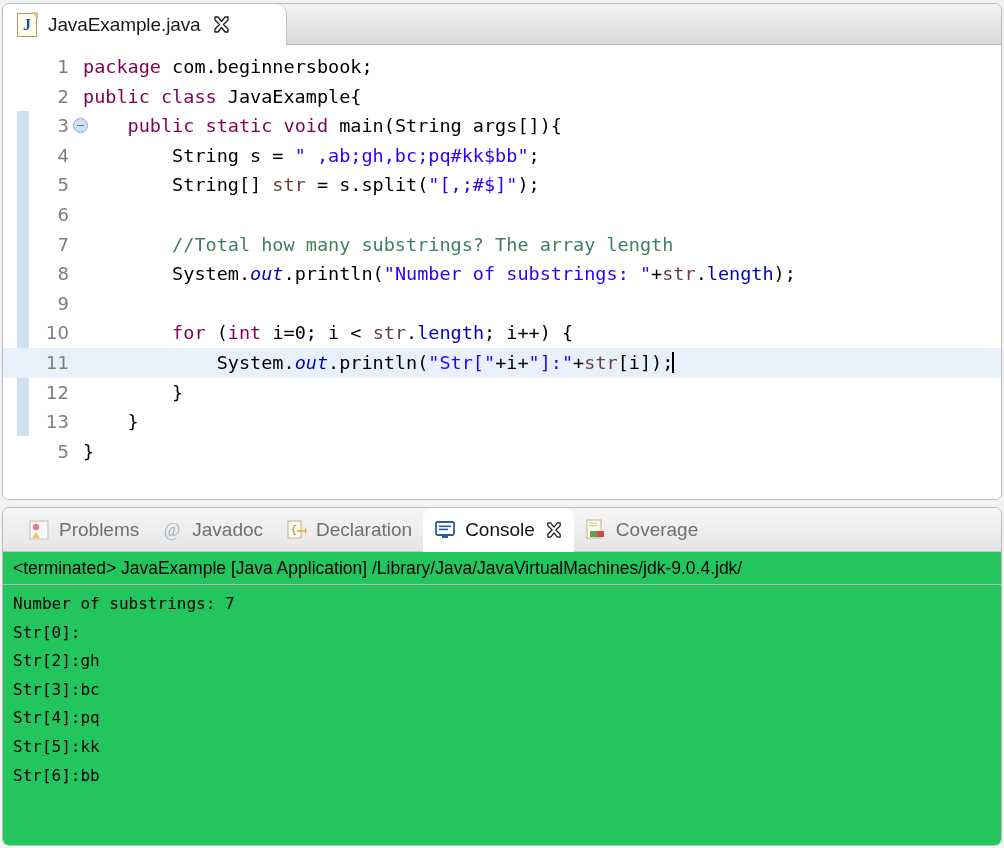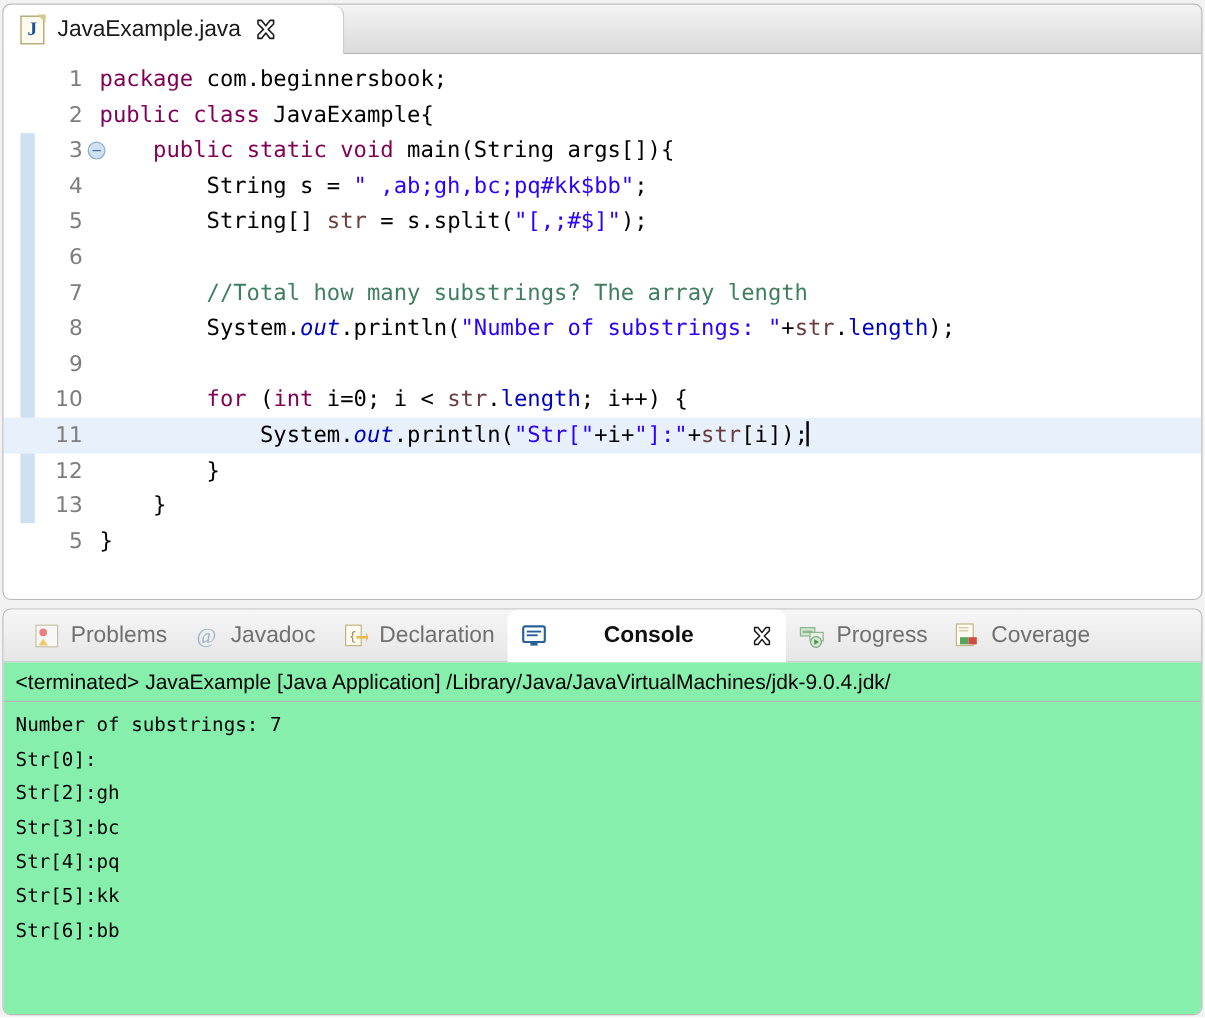--- a/index.html
+++ b/index.html
@@ -117,29 +117,29 @@
     display: flex; padding-left: 14px;
   }
   .ctab {
     display: flex; align-items: center; height: 44px; padding: 0 11px;
     font-size: 19px; color: #707070; cursor: pointer; position: relative;
   }
   .ctab .clabel { margin-left: 9px; font-family: "Liberation Sans", sans-serif; }
   .ctab.active {
     background: #ffffff;
     border-top-left-radius: 9px; border-top-right-radius: 9px;
-    color: #111111; font-weight: bold; gap: 38px;
+    color: #111111; font-weight: normal;
   }
   .ctab.active .clabel { color: #111111; }
   .ctab-close { margin-left: 10px; width: 18px; height: 18px; }
 
   .icon-box { width: 22px; height: 22px; position: relative; flex: 0 0 auto; }
 
   .console-body {
-    position: relative; height: 294px; background: #86efac; overflow: hidden;
+    position: relative; height: 294px; background: #22c55e; overflow: hidden;
   }
   .terminated-line {
     font-family: "Liberation Sans", sans-serif;
     font-size: 17.5px; color: #000;
     padding: 6px 0 5px 10px; white-space: nowrap; overflow: hidden;
     border-bottom: 1px solid #b8b8b8;
   }
   .console-out {
     padding: 5px 0 0 10px;
     font-family: "DejaVu Sans Mono", monospace;
@@ -224,30 +224,20 @@
               <rect x="5" y="9.6" width="9" height="1.6" fill="#2a6099"></rect>
               <rect x="8" y="16" width="6" height="3" fill="#2a6099"></rect>
             </svg></span>
           <span class="clabel">Console</span>
           <span class="ctab-close"><svg width="18" height="18" viewBox="0 0 19 19">
               <path d="M3 2 L6 2 L9.5 6.5 L13 2 L16 2 L16 5 L11.5 9.5 L16 14 L16 17 L13 17 L9.5 12.5 L6 17 L3 17 L3 14 L7.5 9.5 L3 5 Z" fill="#ffffff" stroke="#1a1a1a" stroke-width="1.3" stroke-linejoin="round"></path>
             </svg></span>
         </div>
         <div class="ctab">
           <span class="icon-box"><svg width="22" height="22" viewBox="0 0 22 22">
-              <rect x="1" y="4" width="12" height="7" fill="#cfe5cf" stroke="#8fb78f"></rect>
-              <rect x="3" y="6.5" width="8" height="2" fill="#8fb78f"></rect>
-              <rect x="9" y="8" width="11" height="7" fill="#e7f0e7" stroke="#8fb78f"></rect>
-              <circle cx="14" cy="16" r="4.5" fill="#cfe8cf" stroke="#7ea87e"></circle>
-              <path d="M12.6 13.8 L16.4 16 L12.6 18.2 Z" fill="#4f8a4f"></path>
-            </svg></span>
-          <span class="clabel">Progress</span>
-        </div>
-        <div class="ctab">
-          <span class="icon-box"><svg width="22" height="22" viewBox="0 0 22 22">
               <rect x="2" y="1" width="14" height="18" fill="#fdfaef" stroke="#c2b489"></rect>
               <rect x="4" y="3.5" width="8" height="1.2" fill="#cfc7a8"></rect>
               <rect x="4" y="6" width="8" height="1.2" fill="#cfc7a8"></rect>
               <rect x="5" y="12" width="7" height="6" fill="#5ba35b"></rect>
               <rect x="12" y="12" width="7" height="6" fill="#cc4e45"></rect>
             </svg></span>
           <span class="clabel">Coverage</span>
         </div>
       </div>
 

